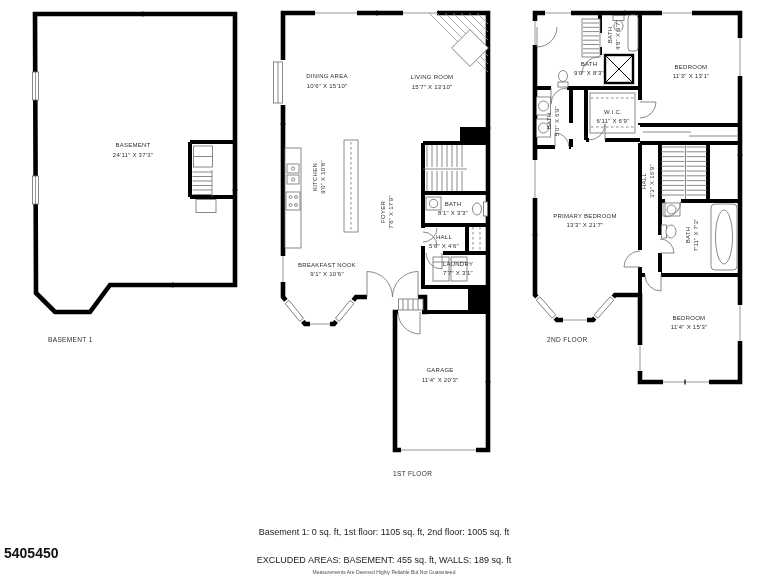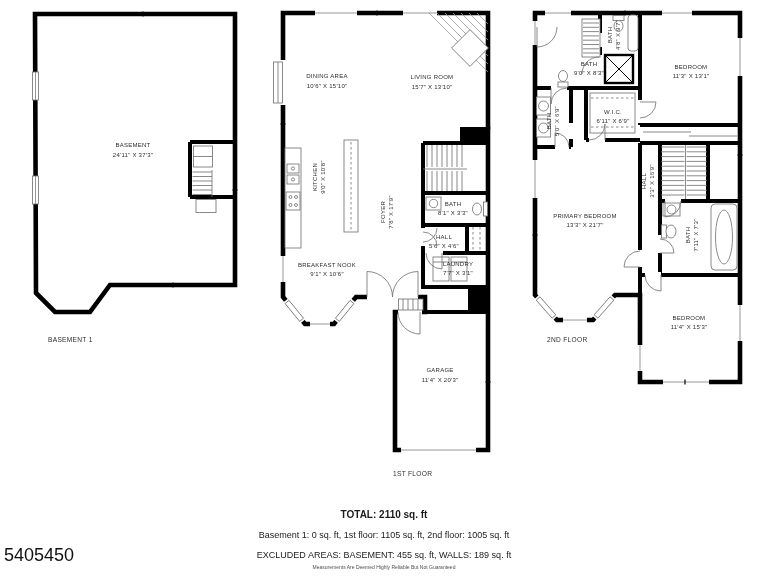--- a/index.html
+++ b/index.html
@@ -15,23 +15,23 @@
   rect.det,ellipse.det,circle.det{fill:#fff;}
   .dash{stroke-dasharray:2.5,2.5;}
   .hatch{stroke:#9a9a9a;stroke-width:0.8;fill:none;}
   .tick{stroke:#000;stroke-width:1.2;}
   .xline{stroke:#000;stroke-width:1;}
   .winline{stroke:#8a8a8a;stroke-width:0.9;fill:none;}
   .rl{font-family:"Liberation Sans",sans-serif;font-size:6px;letter-spacing:0.25px;fill:#2e2e2e;text-anchor:middle;}
   .fl{font-family:"Liberation Sans",sans-serif;font-size:6.6px;letter-spacing:0.3px;fill:#2e2e2e;text-anchor:start;}
   .summary{position:absolute;left:0;right:0;top:509px;text-align:center;color:#1b1b1b;}
   .summary .total{font-size:10px;font-weight:bold;}
-  .summary .line{font-size:9px;margin-top:10px;}
+  .summary .line{font-size:9px;margin-top:18px;}
   .summary .disclaimer{font-size:5px;color:#4f4f4f;margin-top:4px;}
-  .photo-id{position:absolute;left:4px;top:545px;font-size:18px;color:#111;}
+  .photo-id{position:absolute;left:4px;top:545px;font-size:14px;color:#111;font-weight:bold;}
 </style>
 </head>
 <body>
 
 <div class="stage">
 
   <svg class="plan" style="left:28px;top:6px" width="212" height="345" viewBox="0 0 212 345">
     <g>
       <path class="wall" d="M7,8 H207 V279 H82 L62,306 H27 L8,287 Z"></path>
       <path class="wall4" d="M162,136 H207 M162,136 V191 M162,191 H207"></path>
@@ -303,20 +303,19 @@
     <text class="rl" transform="translate(121,176) rotate(-90)">HALL</text>
     <text class="rl" transform="translate(129,176) rotate(-90)">3'3" X 16'9"</text>
     <text class="rl" transform="translate(164.5,230) rotate(-90)">BATH</text>
     <text class="rl" transform="translate(172.5,230) rotate(-90)">7'11" X 7'3"</text>
     <text class="rl" x="164" y="315">BEDROOM</text>
     <text class="rl" x="164" y="324">11'4" X 15'3"</text>
     <text class="fl" x="22" y="337">2ND FLOOR</text>
   </svg>
 
   <div class="summary">
-    <div class="total">TOTAL: 2110 sq. ft</div>
     <div class="line">Basement 1: 0 sq. ft, 1st floor: 1105 sq. ft, 2nd floor: 1005 sq. ft</div>
     <div class="line">EXCLUDED AREAS: BASEMENT: 455 sq. ft, WALLS: 189 sq. ft</div>
     <div class="disclaimer">Measurements Are Deemed Highly Reliable But Not Guaranteed</div>
   </div>
 
   <div class="photo-id">5405450</div>
 </div>
 
 </body></html>

